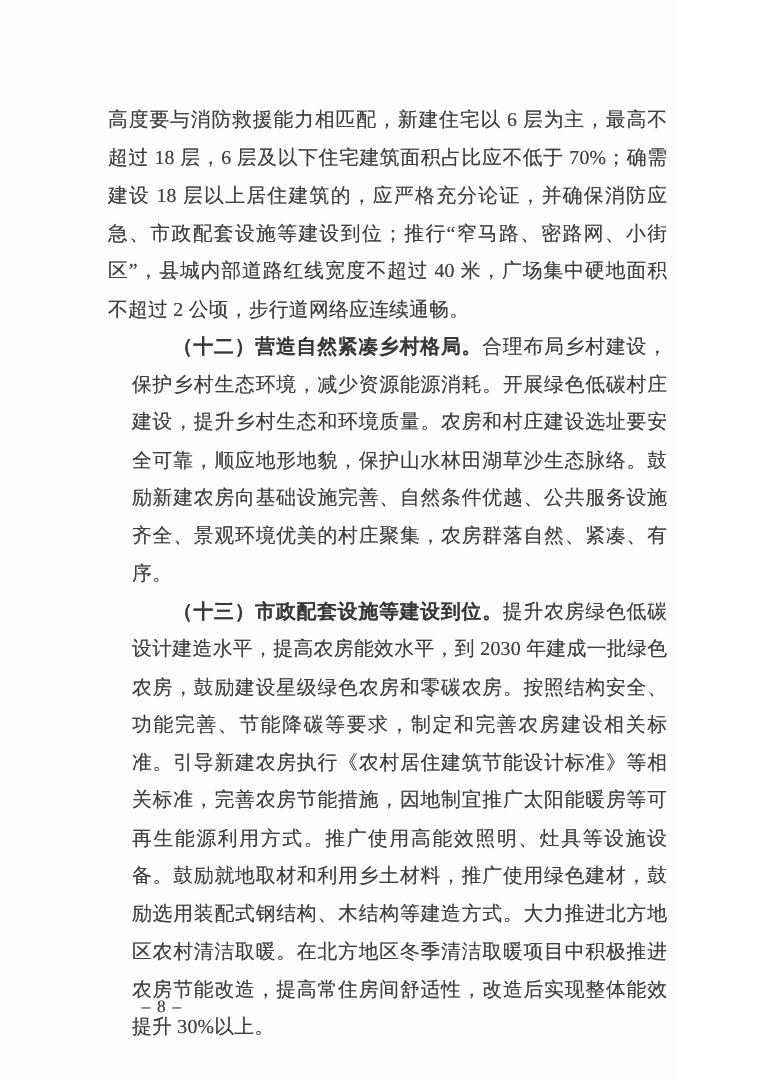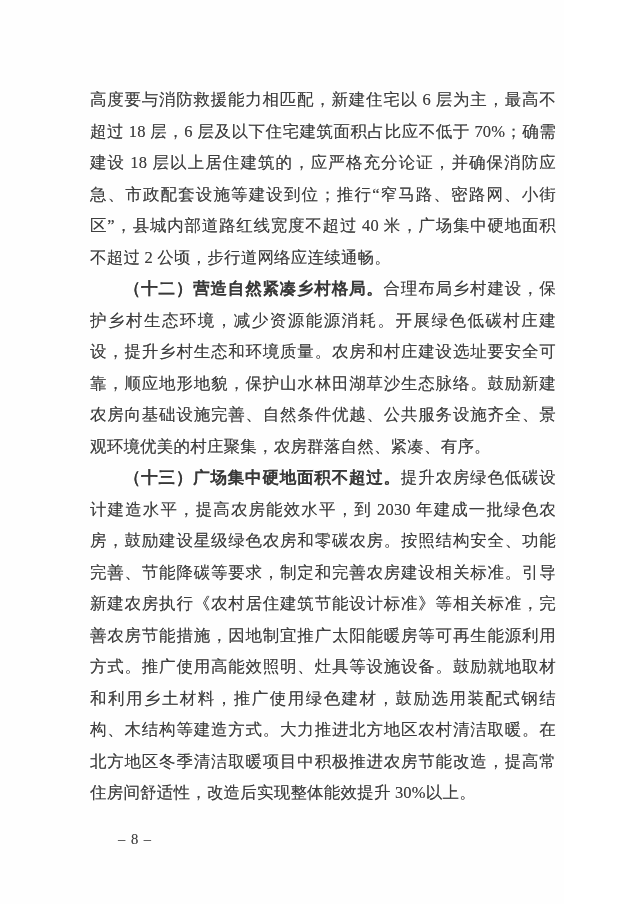--- a/index.html
+++ b/index.html
@@ -26,20 +26,21 @@
     line-height: 31.5px;
     letter-spacing: 0.2px;
     text-shadow: 0 0 0.5px #8a8a8a;
   }
   .content p {
     margin: 0;
     padding: 0;
   }
   .content p.indent {
     text-indent: 34px;
+    margin-left: 20px;
   }
   .section-title {
     font-weight: bold;
     color: #383838;
   }
   .page-footer {
     position: absolute;
     left: 118px;
     top: 831px;
     font-size: 14.5px;
@@ -48,16 +49,16 @@
     text-shadow: 0 0 0.5px #8a8a8a;
   }
 </style>
 </head>
 <body>
 
 <div class="page">
   <div class="content">
     <p><span>高度要与消防救援能力相匹配，新建住宅以 6 层为主，最高不超过 18 层，6 层及以下住宅建筑面积占比应不低于 70%；确需建设 18 层以上居住建筑的，应严格充分论证，并确保消防应急、市政配套设施等建设到位；推行“窄马路、密路网、小街区”，县城内部道路红线宽度不超过 40 米，广场集中硬地面积不超过 2 公顷，步行道网络应连续通畅。</span></p>
     <p class="indent"><span class="section-title">（十二）营造自然紧凑乡村格局。</span><span>合理布局乡村建设，保护乡村生态环境，减少资源能源消耗。开展绿色低碳村庄建设，提升乡村生态和环境质量。农房和村庄建设选址要安全可靠，顺应地形地貌，保护山水林田湖草沙生态脉络。鼓励新建农房向基础设施完善、自然条件优越、公共服务设施齐全、景观环境优美的村庄聚集，农房群落自然、紧凑、有序。</span></p>
-    <p class="indent"><span class="section-title">（十三）广场集中硬地面积不超过。</span><span>提升农房绿色低碳设计建造水平，提高农房能效水平，到 2030 年建成一批绿色农房，鼓励建设星级绿色农房和零碳农房。按照结构安全、功能完善、节能降碳等要求，制定和完善农房建设相关标准。引导新建农房执行《农村居住建筑节能设计标准》等相关标准，完善农房节能措施，因地制宜推广太阳能暖房等可再生能源利用方式。推广使用高能效照明、灶具等设施设备。鼓励就地取材和利用乡土材料，推广使用绿色建材，鼓励选用装配式钢结构、木结构等建造方式。大力推进北方地区农村清洁取暖。在北方地区冬季清洁取暖项目中积极推进农房节能改造，提高常住房间舒适性，改造后实现整体能效提升 30%以上。</span></p>
+    <p class="indent"><span class="section-title">（十三）市政配套设施等建设到位。</span><span>提升农房绿色低碳设计建造水平，提高农房能效水平，到 2030 年建成一批绿色农房，鼓励建设星级绿色农房和零碳农房。按照结构安全、功能完善、节能降碳等要求，制定和完善农房建设相关标准。引导新建农房执行《农村居住建筑节能设计标准》等相关标准，完善农房节能措施，因地制宜推广太阳能暖房等可再生能源利用方式。推广使用高能效照明、灶具等设施设备。鼓励就地取材和利用乡土材料，推广使用绿色建材，鼓励选用装配式钢结构、木结构等建造方式。大力推进北方地区农村清洁取暖。在北方地区冬季清洁取暖项目中积极推进农房节能改造，提高常住房间舒适性，改造后实现整体能效提升 30%以上。</span></p>
   </div>
   <div class="page-footer">– 8 –</div>
 </div>
 
 </body></html>

